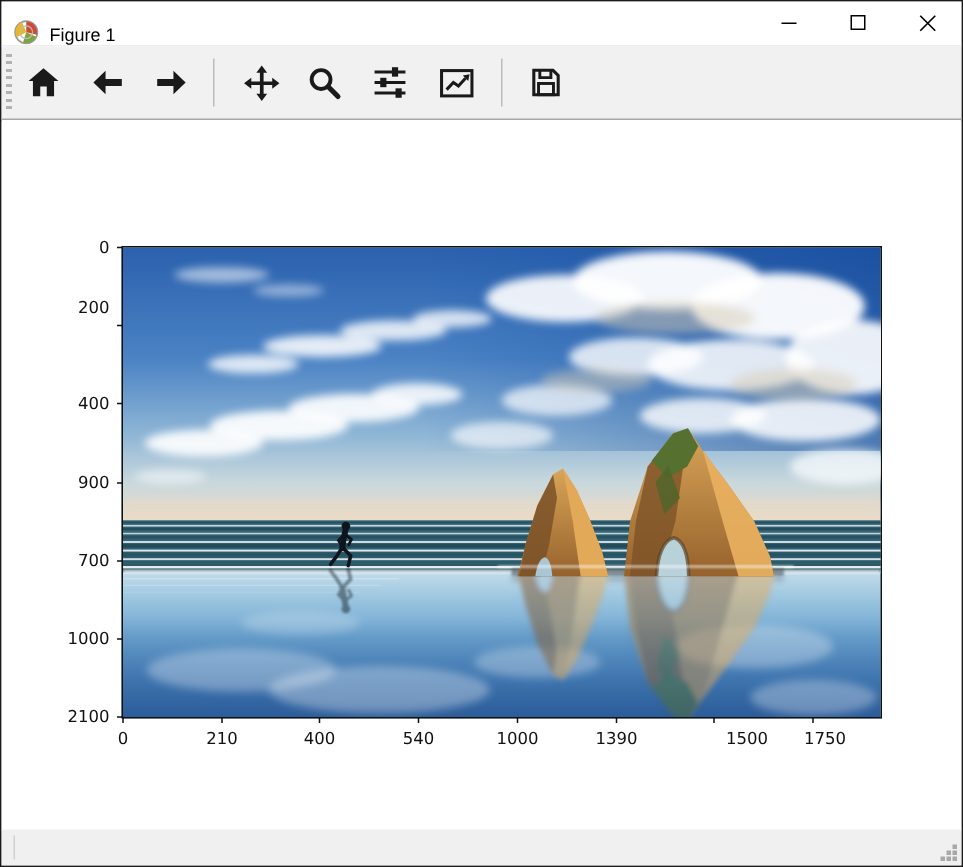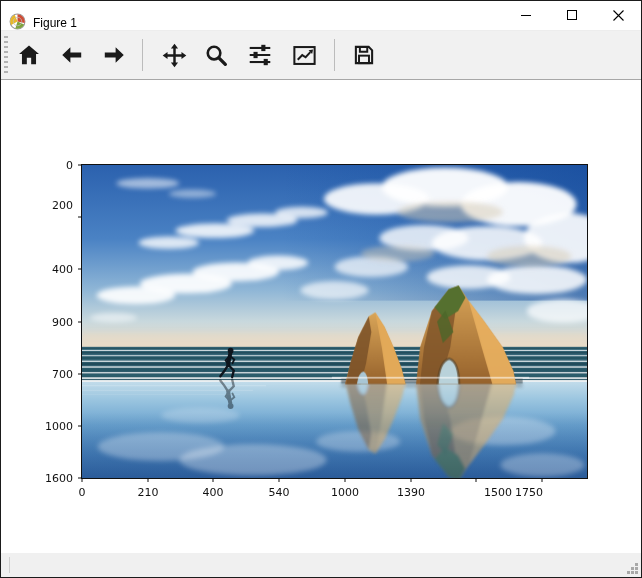--- a/index.html
+++ b/index.html
@@ -313,38 +313,38 @@
       <span class="ymark" style="top:157px"></span>
       <span class="ymark" style="top:209px"></span>
       <span class="ymark" style="top:261px"></span>
       <span class="ymark" style="top:313px"></span>
       <span class="ytick" style="top:0px">0</span>
       <span class="ytick" style="top:40px">200</span>
       <span class="ytick" style="top:104px">400</span>
       <span class="ytick" style="top:157px">900</span>
       <span class="ytick" style="top:209px">700</span>
       <span class="ytick" style="top:261px">1000</span>
-      <span class="ytick" style="top:313px">1600</span>
+      <span class="ytick" style="top:313px">2100</span>
 
       <span class="xmark" style="left:0px"></span>
       <span class="xmark" style="left:66px"></span>
       <span class="xmark" style="left:131px"></span>
       <span class="xmark" style="left:197px"></span>
       <span class="xmark" style="left:263px"></span>
       <span class="xmark" style="left:329px"></span>
       <span class="xmark" style="left:394px"></span>
       <span class="xmark" style="left:460px"></span>
       <span class="xtick" style="left:0px">0</span>
       <span class="xtick" style="left:66px">210</span>
       <span class="xtick" style="left:131px">400</span>
       <span class="xtick" style="left:197px">540</span>
       <span class="xtick" style="left:263px">1000</span>
       <span class="xtick" style="left:329px">1390</span>
       <span class="xtick" style="left:416px">1500</span>
-      <span class="xtick" style="left:447px">1750</span>
+      <span class="xtick" style="left:468px">1750</span>
     </div>
   </div>
 
   <div class="statusbar">
     <div class="status-left-line"></div>
     <svg class="resize-grip" width="14" height="14">
       <g fill="#a8a8a8">
         <rect x="10" y="2" width="3" height="3"></rect>
         <rect x="6" y="6" width="3" height="3"></rect>
           <rect x="10" y="6" width="3" height="3"></rect>

